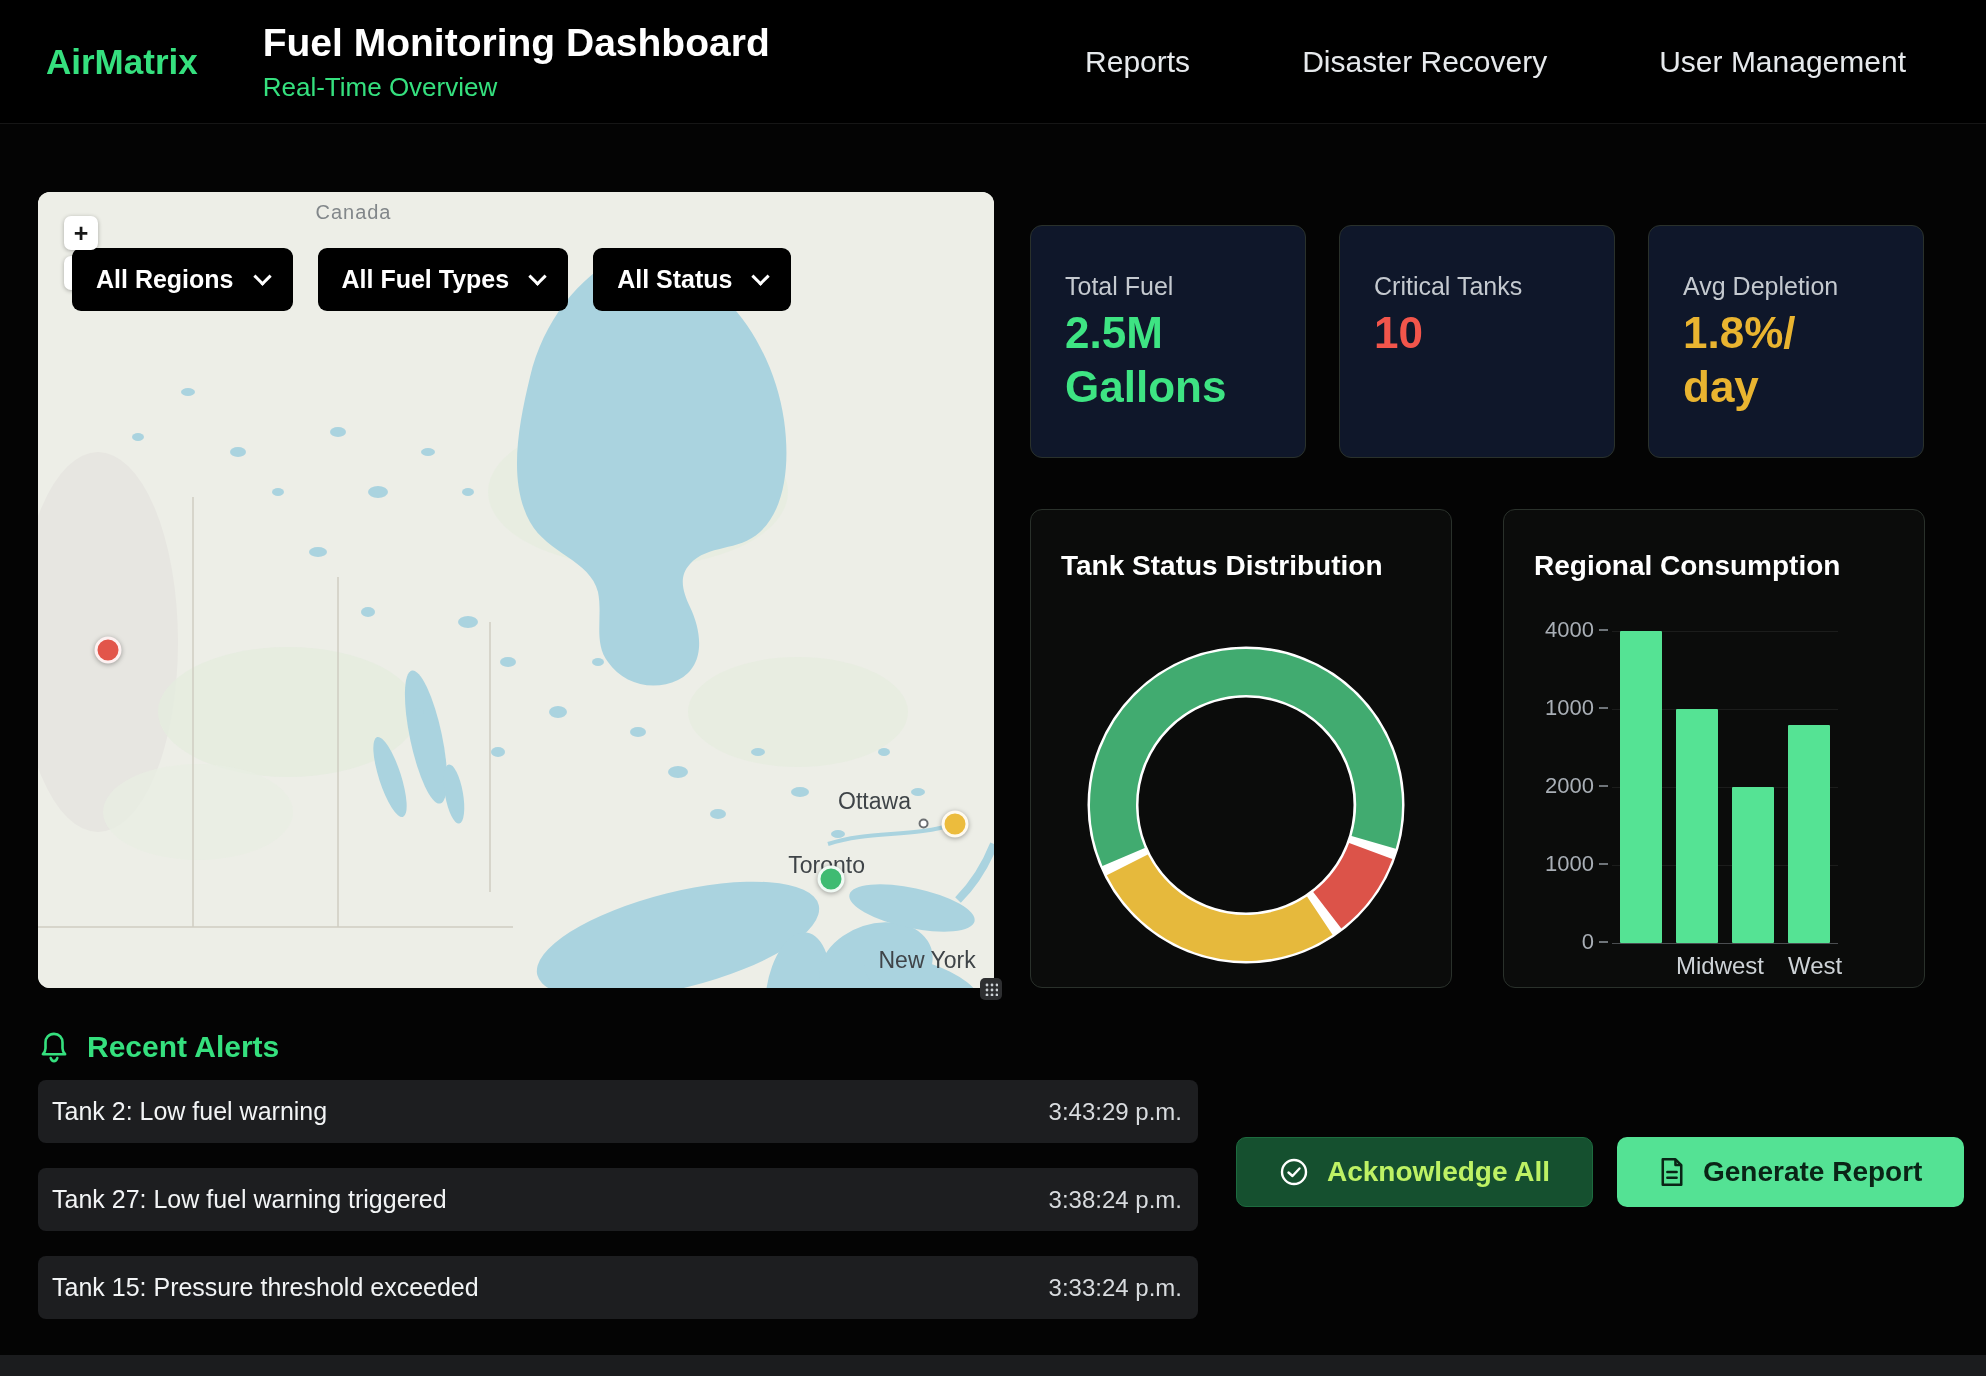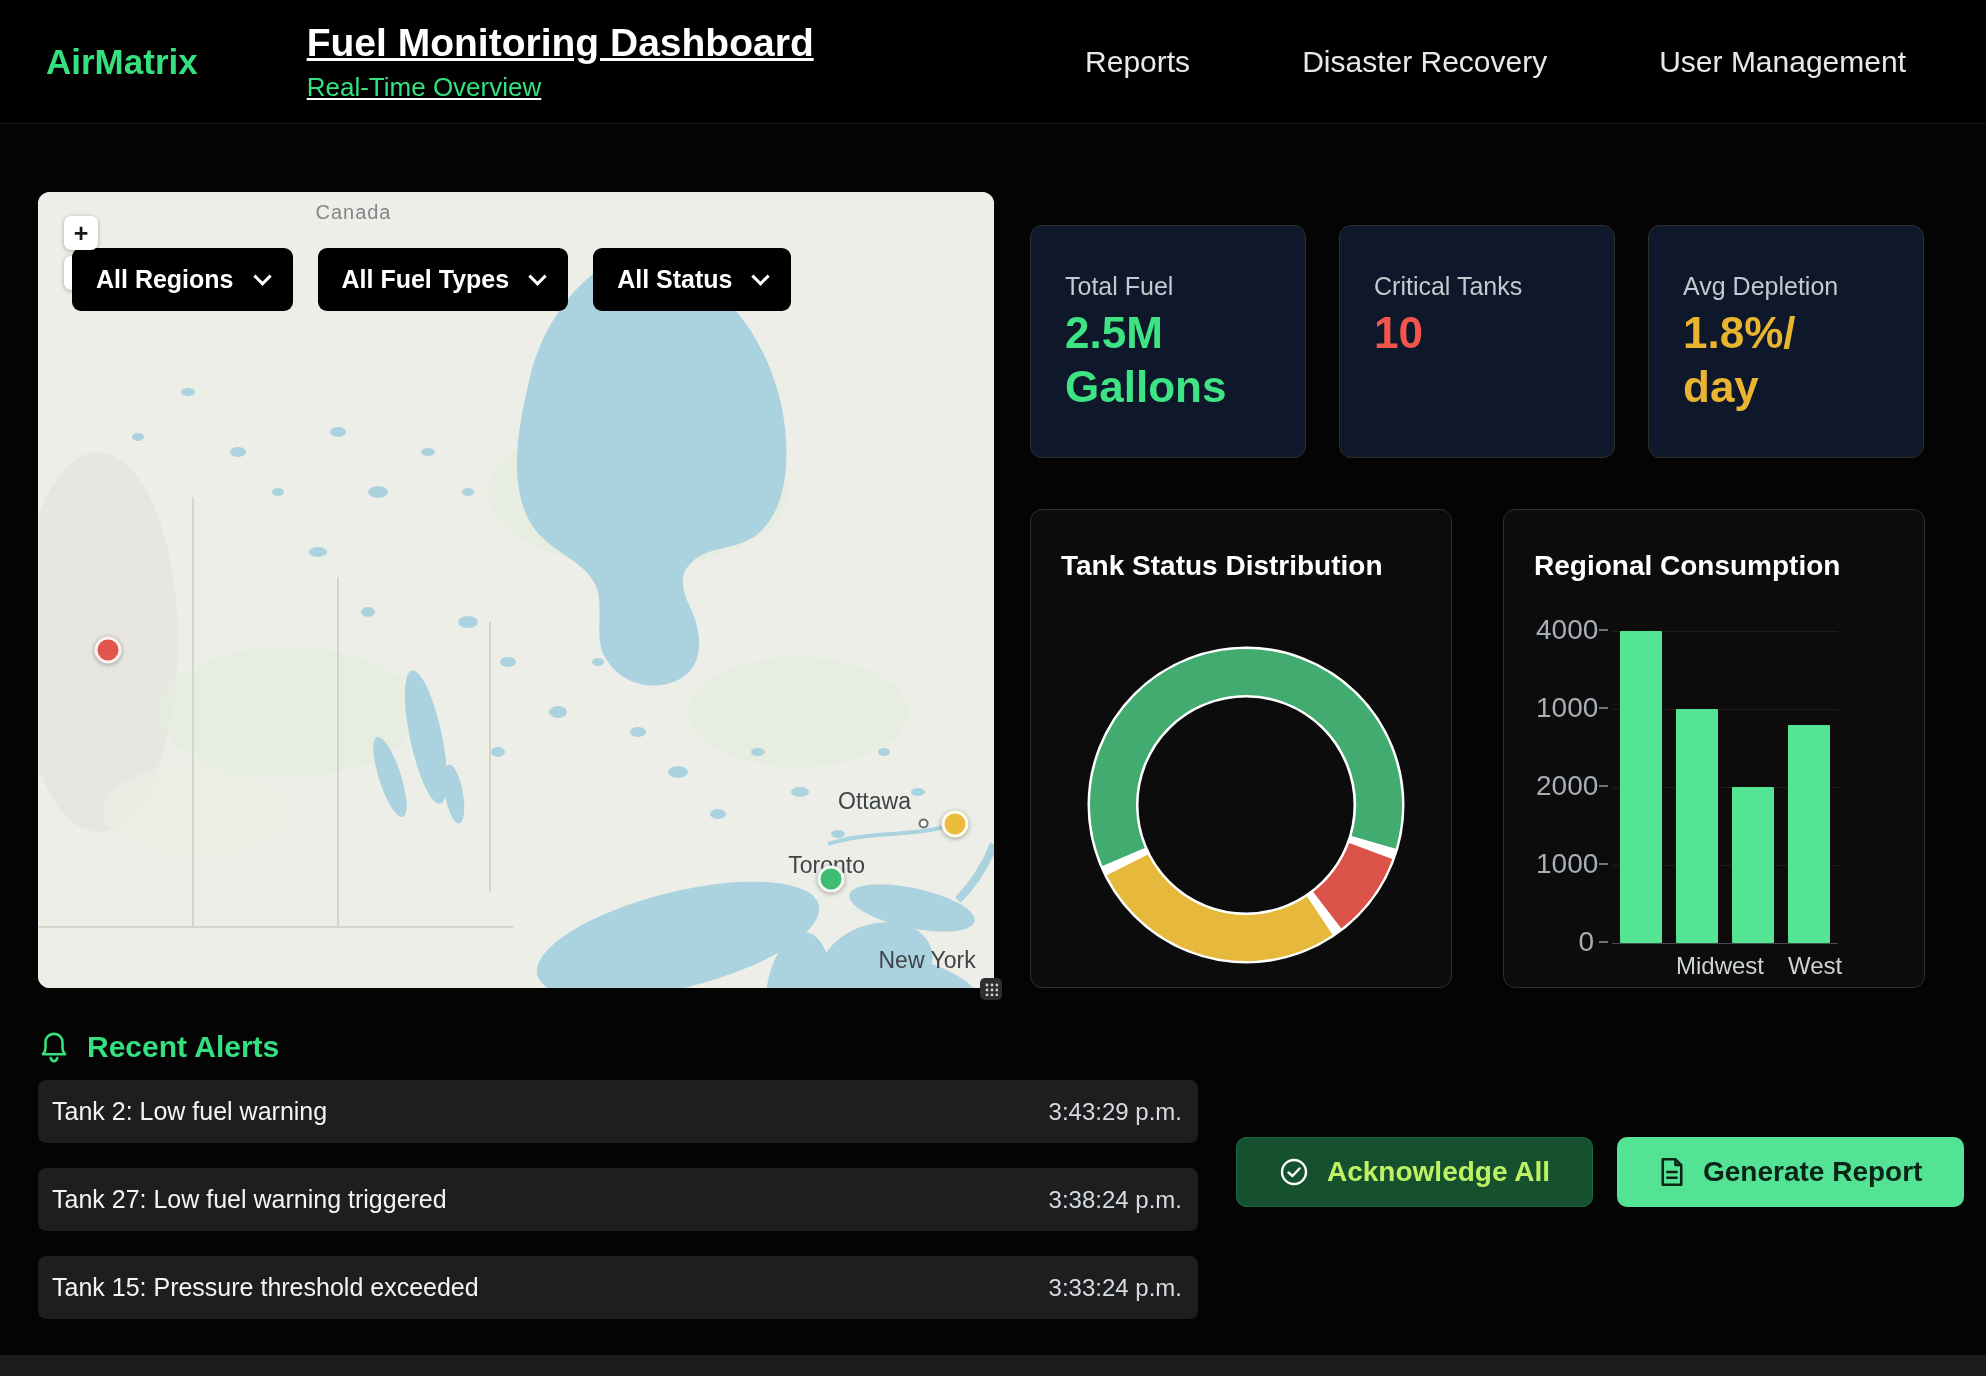--- a/index.html
+++ b/index.html
@@ -20,21 +20,21 @@
     align-items: center;
     border-bottom: 1px solid #161616;
   }
   .brand {
     color: var(--accent, #35e07e);
     font-size: 35px;
     font-weight: bold;
     margin-left: 46px;
     cursor: pointer;
   }
-  .title-block { margin-left: 109px; text-decoration: underline; }
+  .title-block { margin-left: 65px; }
   .title { font-size: 39px; font-weight: bold; color: #fff; }
   .subtitle { font-size: 26px; color: var(--accent, #35e07e); margin-top: 7px; }
   .nav { margin-left: auto; display: flex; gap: 112px; margin-right: 80px; }
   .nav-item { font-size: 30px; color: #e6e9ec; cursor: pointer; white-space: nowrap; }
 
   
   .main { display: flex; padding: 68px 0 0 38px; gap: 36px; }
 
   
   .map-panel { width: 956px; height: 796px; position: relative; flex: none; }
@@ -118,21 +118,21 @@
     padding: 40px 20px 0 30px;
     overflow: hidden;
   }
   .chart-title { font-size: 28px; font-weight: bold; color: #fff; }
   .donut { display: block; margin: 58px auto 0; }
 
   .bar-chart { display: flex; margin-top: 48px; margin-left: 2px; align-items: flex-end; }
   .y-axis { position: relative; width: 76px; height: 312px; margin-bottom: 38px; flex: none; }
   .ytick {
     position: absolute; left: 0; right: 18px; text-align: right;
-    font-size: 28px; color: #a9afb6; height: 24px; line-height: 24px;
+    font-size: 22px; color: #a9afb6; height: 24px; line-height: 24px;
   }
   .ytickmark { position: absolute; right: 4px; width: 9px; height: 2px; background: #6e7479; }
   .plot-wrap { display: flex; flex-direction: column; }
   .plot { position: relative; width: 226px; height: 312px; }
   .gridline { position: absolute; left: 0; right: 0; height: 1px; background: rgba(255,255,255,.07); }
   .gridline.base { background: #4a4d50; }
   .bars {
     position: absolute; left: 0; right: 0; bottom: 0;
     display: flex; align-items: flex-end; justify-content: space-between;
     padding: 0 8px;

